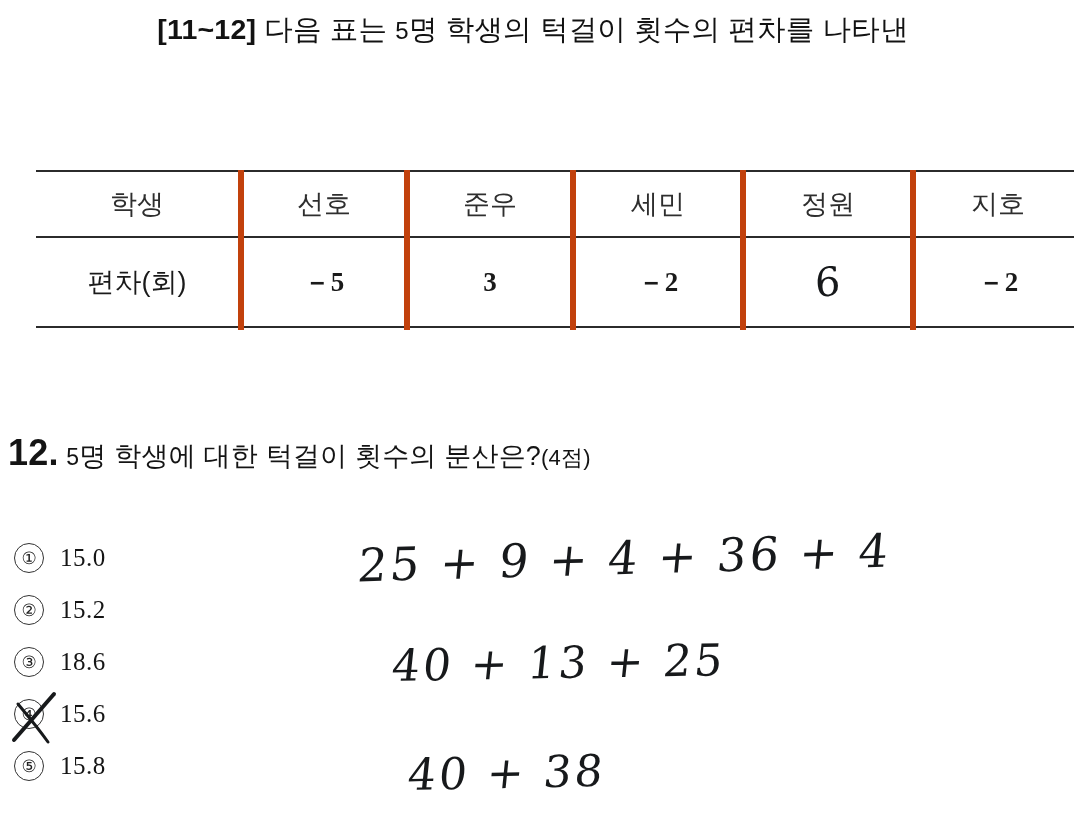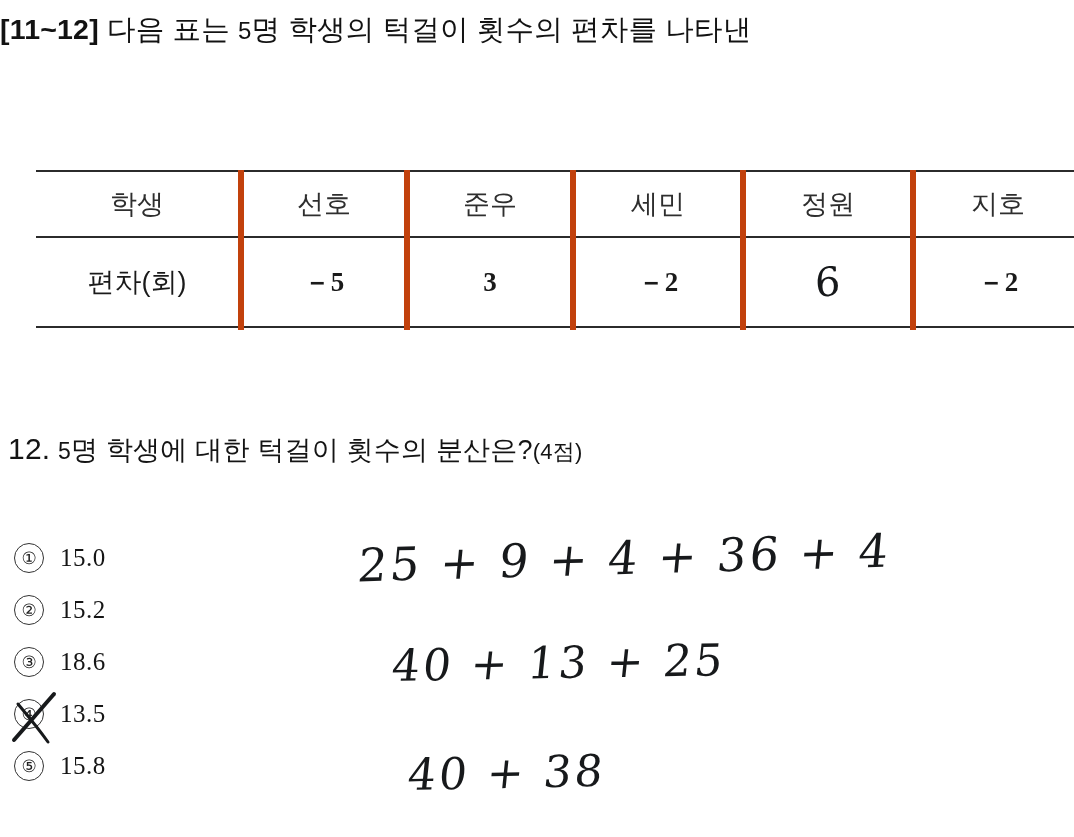--- a/index.html
+++ b/index.html
@@ -12,27 +12,28 @@
     background: #ffffff;
     font-family: "Liberation Sans", sans-serif;
     color: #111111;
     position: relative;
     overflow: hidden;
   }
 
   
   .prompt {
     position: absolute;
-    left: 0;
+    left: 8px;
     top: 6px;
     width: 1050px;
     font-size: 28.5px;
     line-height: 46px;
     letter-spacing: 0.2px;
     color: #121212;
+    text-align: center;
   }
   .prompt .range {
     font-weight: 700;
   }
   .prompt .digit {
     font-size: 24px;
   }
 
   
   .table-wrap {
@@ -100,22 +101,22 @@
   
   .question {
     position: absolute;
     left: 8px;
     top: 432px;
     font-size: 27px;
     letter-spacing: 0.2px;
     color: #141414;
   }
   .question .qnum {
-    font-weight: 400;
-    font-size: 30px;
+    font-weight: 700;
+    font-size: 36px;
   }
   .question .small-d {
     font-size: 23px;
   }
   .question .points {
     font-size: 22px;
   }
 
   
   .choices {
@@ -252,21 +253,21 @@
   <div class="choice">
     <span class="circ">②</span>
     <span class="choice-text">15.2</span>
   </div>
   <div class="choice">
     <span class="circ">③</span>
     <span class="choice-text">18.6</span>
   </div>
   <div class="choice">
     <span class="circ">④</span>
-    <span class="choice-text">13.5</span>
+    <span class="choice-text">15.6</span>
   </div>
   <div class="choice">
     <span class="circ">⑤</span>
     <span class="choice-text">15.8</span>
   </div>
 </div>
 
 <svg class="pen-mark" viewBox="0 0 66 62">
   <path d="M6 50 C 18 36, 32 20, 46 4" stroke="#17191b" stroke-width="4" fill="none" stroke-linecap="round"></path>
   <path d="M10 14 C 20 26, 30 38, 40 52" stroke="#17191b" stroke-width="3" fill="none" stroke-linecap="round"></path>

